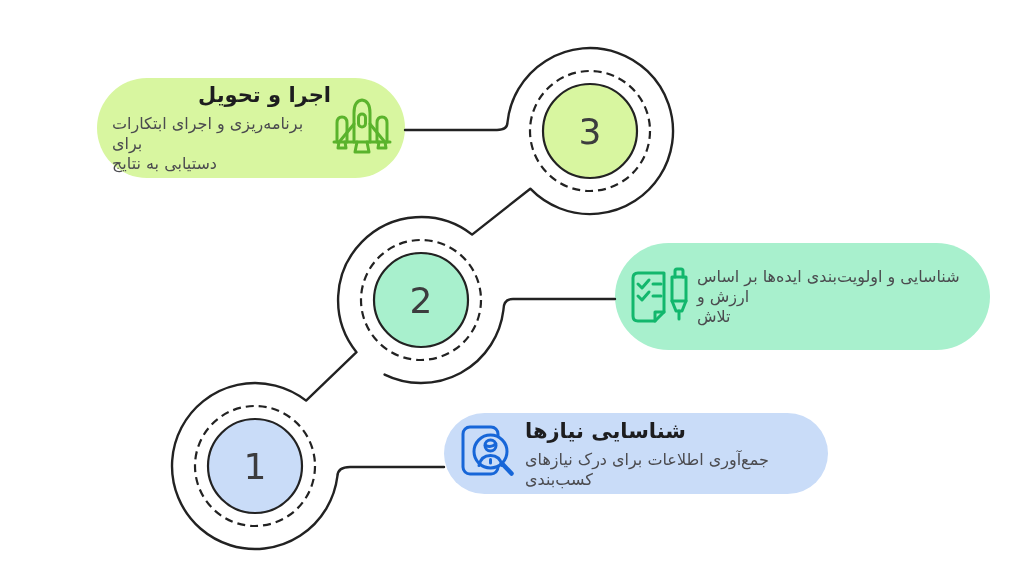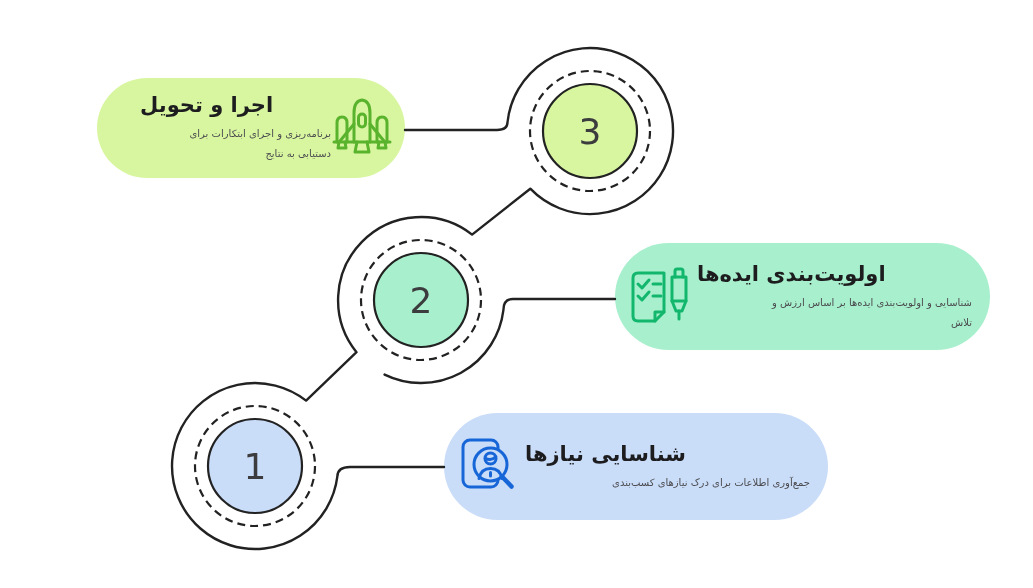--- a/index.html
+++ b/index.html
@@ -12,36 +12,36 @@
   .ring-dashed{fill:none;stroke:#222222;stroke-width:2.2;stroke-dasharray:8 5;}
   .ring-inner{stroke:#222222;stroke-width:2.2;}
   .num{
     position:absolute;width:60px;height:44px;display:flex;align-items:center;justify-content:center;
     font-size:36px;color:#3c3c3e;
   }
   .num-1{left:225px;top:444px;}
   .num-2{left:391px;top:278px;}
   .num-3{left:560px;top:109px;}
   .pill{position:absolute;}
-  .pill-1{left:444px;top:413px;width:384px;height:107px;border-radius:54px;background:#c9dcf8;}
+  .pill-1{left:444px;top:413px;width:384px;height:81px;border-radius:54px;background:#c9dcf8;}
   .pill-2{left:615px;top:243px;width:375px;height:107px;border-radius:54px;background:#a8f0cd;}
   .pill-3{left:97px;top:78px;width:308px;height:100px;border-radius:50px;background:#d8f6a0;}
   .pill .icon{position:absolute;top:50%;transform:translateY(-50%);width:64px;height:66px;}
   .pill-1 .icon,.pill-2 .icon{left:11px;}
   .pill-3 .icon{right:11px;}
   .pill .text{
     position:absolute;top:50%;transform:translateY(-50%);
     direction:rtl;text-align:left;
   }
   .pill-1 .text{left:81px;right:18px;}
   .pill-2 .text{left:82px;right:18px;}
   .pill-3 .text{left:15px;right:74px;}
   .pill .title{font-size:21px;font-weight:bold;color:#1d1d1f;margin:0 0 5px 0;line-height:27px;}
-  .pill-3 .title{padding-left:28px;}
-  .pill .desc{font-size:10px;color:#4b4b4f;line-height:20px;white-space:pre-line;margin:0;text-align:right;}
+  .pill-3 .title{text-align:right;padding-left:28px;}
+  .pill .desc{font-size:16px;color:#4b4b4f;line-height:20px;white-space:pre-line;margin:0;}
   .icon svg{display:block;}
 </style>
 </head>
 <body>
 
 <div class="canvas">
 
   <div class="pill pill-1">
     <span class="icon">
       <svg width="64" height="66" viewBox="0 0 64 64" fill="none" stroke="#1766d8" stroke-width="3" stroke-linecap="round" stroke-linejoin="round">
@@ -69,21 +69,20 @@
         <path d="M27,19 H35"></path>
         <path d="M12,31 L16,35 L23,27"></path>
         <path d="M27,31 H35"></path>
         <path d="M49,12 V6 Q49,4 51,4 H55 Q57,4 57,6 V12"></path>
         <path d="M46,12 H60 V36 H46 Z"></path>
         <path d="M46,36 L50,46 H56 L60,36"></path>
         <path d="M53,46 V54"></path>
       </svg>
     </span>
     <div class="text">
-      <div class="title">اولویت‌بندی ایده‌ها</div>
       <div class="desc">شناسایی و اولویت‌بندی ایده‌ها بر اساس ارزش و
 تلاش</div>
     </div>
   </div>
 
   <div class="pill pill-3">
     <span class="icon">
       <svg width="64" height="66" viewBox="0 0 64 64" fill="none" stroke="#5ab32c" stroke-width="3" stroke-linecap="round" stroke-linejoin="round">
         <path d="M24,46 V17 Q24,5 32,4 Q40,5 40,17 V46"></path>
         <rect x="28.5" y="18" width="7" height="13" rx="3.5"></rect>

